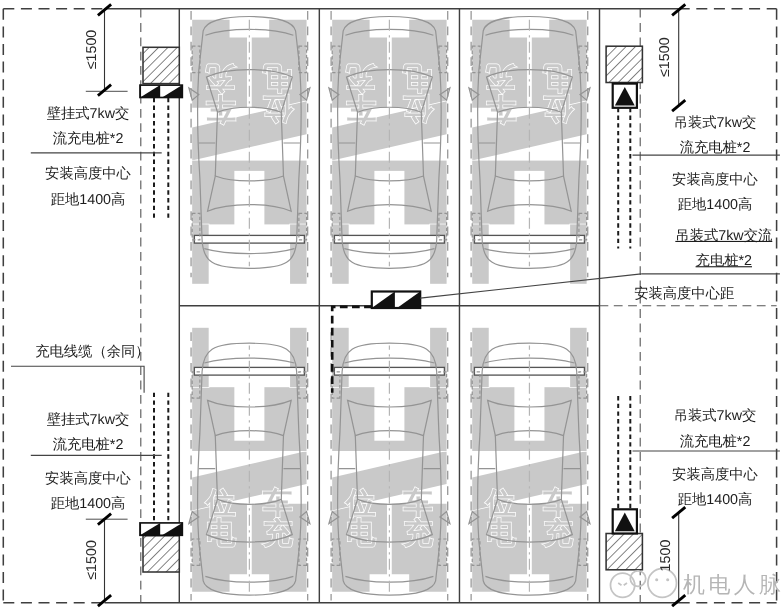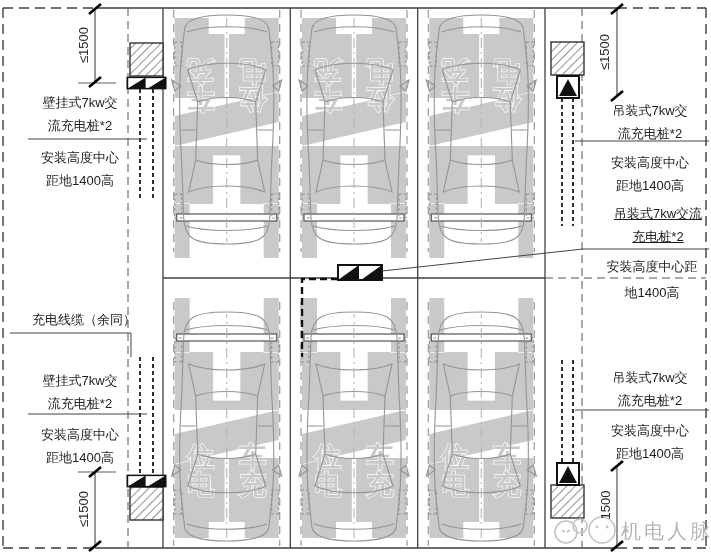--- a/index.html
+++ b/index.html
@@ -239,23 +239,22 @@
   <div>流充电桩*2</div>
 </div>
 <div class="lbl" style="left:594px;top:151px;width:112px;">
   <div>安装高度中心</div>
   <div>距地1400高</div>
 </div>
 <div class="lbl" style="left:600px;top:202px;width:116px;text-decoration:underline;">
   <div>吊装式7kw交流</div>
   <div>充电桩*2</div>
 </div>
-<div class="lbl wide" style="left:594px;top:254px;width:116px;">
+<div class="lbl wide" style="left:564px;top:254px;width:116px;">
   <div>安装高度中心距</div>
-  <div>地1400高</div>
 </div>
 <div class="lbl" style="left:594px;top:366px;width:112px;">
   <div>吊装式7kw交</div>
   <div>流充电桩*2</div>
 </div>
 <div class="lbl" style="left:594px;top:419px;width:112px;">
   <div>安装高度中心</div>
   <div>距地1400高</div>
 </div>
 

